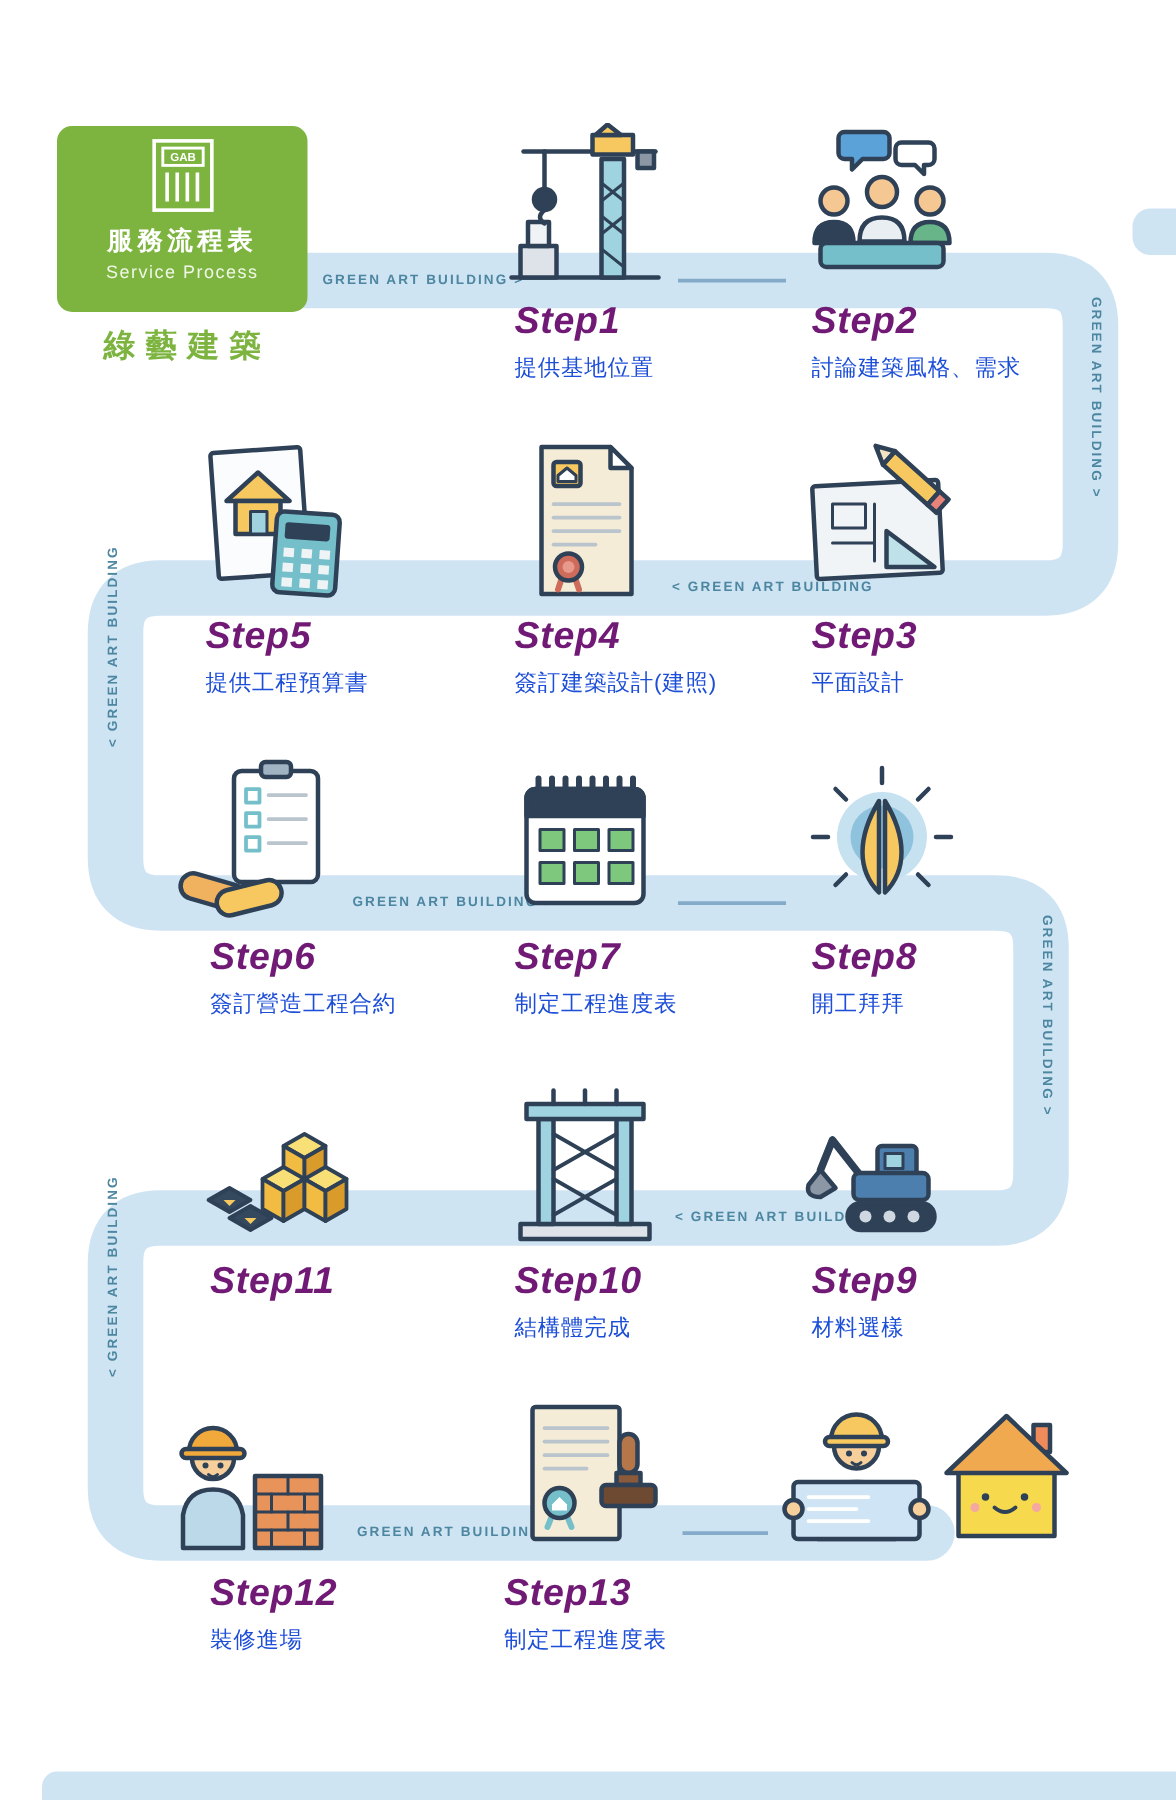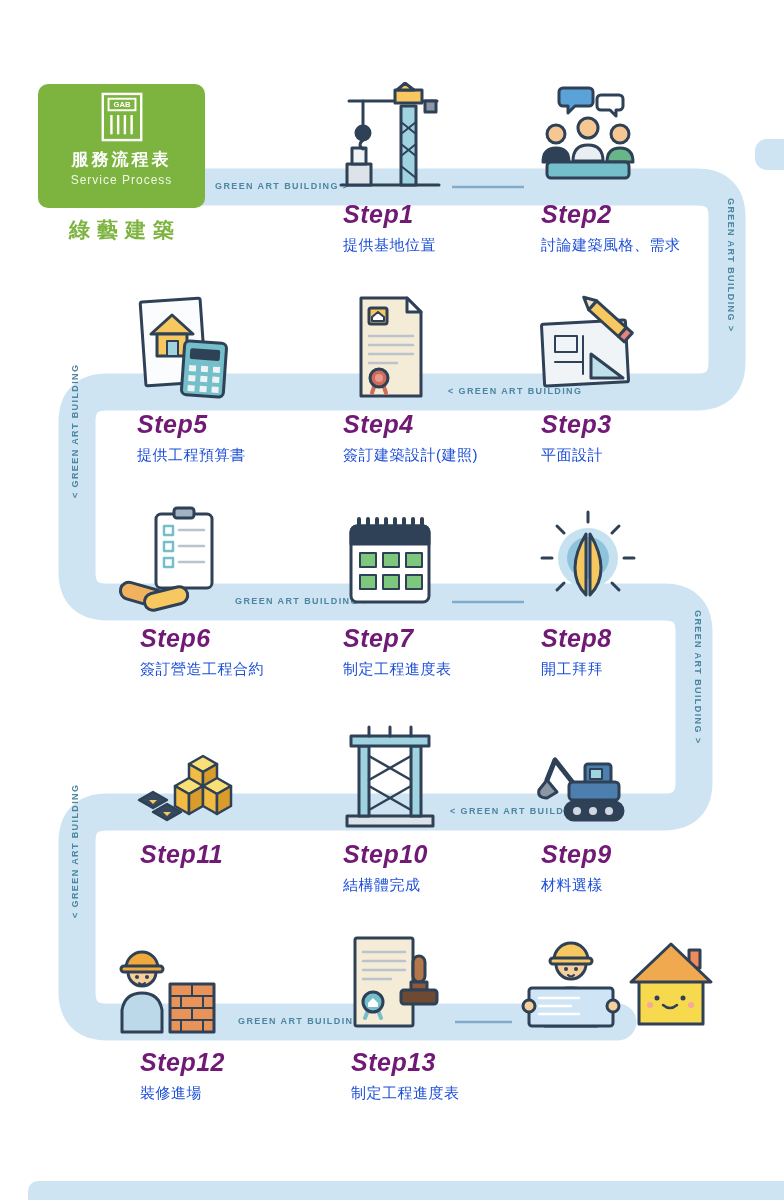--- a/index.html
+++ b/index.html
@@ -419,21 +419,21 @@
           </g>
           <path d="M34 78 L30 88 M42 78 L46 88" stroke="#74bfc9" stroke-width="4"></path>
           <circle cx="38" cy="72" r="10" fill="#74bfc9"></circle>
           <path d="M33 73 L38 68 L43 73 V77 H33 Z" fill="#ffffff" stroke="none"></path>
           <rect x="78" y="26" width="12" height="26" rx="6" fill="#b5764a"></rect>
           <rect x="76" y="52" width="16" height="8" fill="#8a5a3b"></rect>
           <rect x="66" y="60" width="36" height="14" rx="3" fill="#6e4a33"></rect>
         </g>
       </svg>
     </div>
-    <div class="step-text" style="margin-left:16px">
+    <div class="step-text" style="margin-left:1px">
       <div class="step-title">Step13</div>
       <div class="step-caption">制定工程進度表</div>
     </div>
   </div>
 
   <div class="step" style="left:515px;top:930px">
     <div class="icon">
       <svg width="200" height="110" viewBox="0 0 200 110">
         <g stroke="#2e4157" stroke-width="3" stroke-linecap="round" stroke-linejoin="round" fill="none">
 

